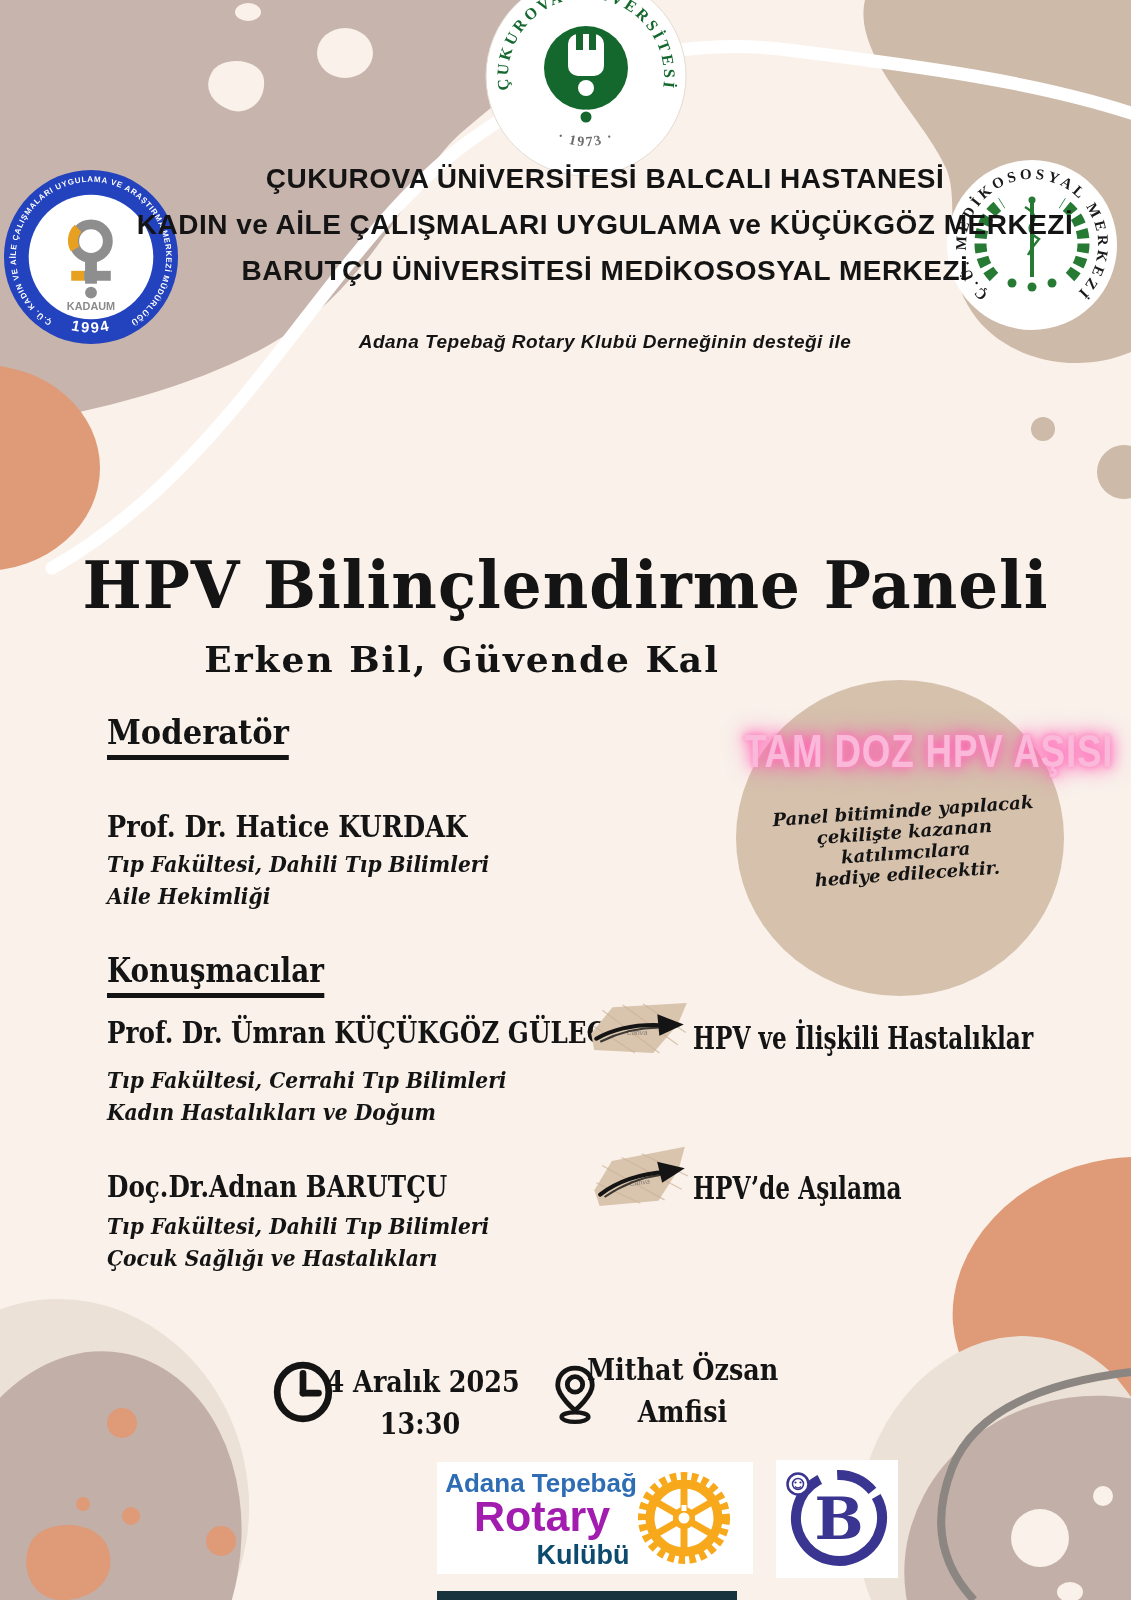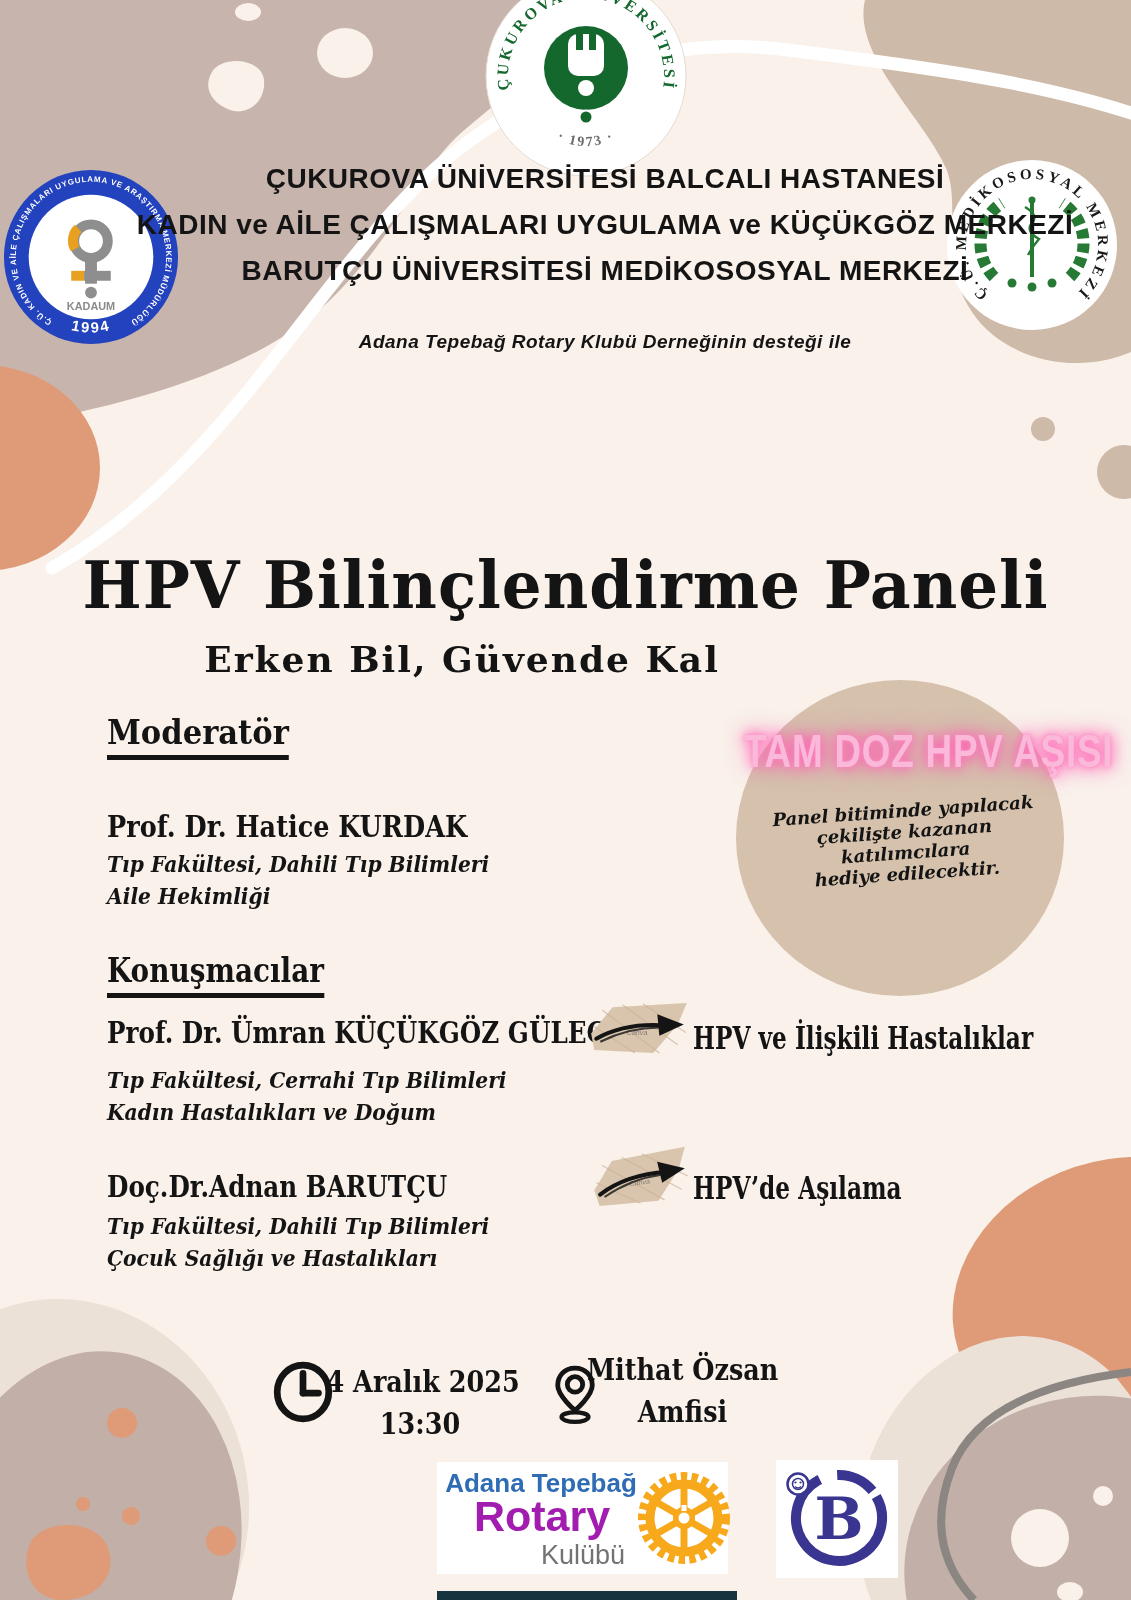--- a/index.html
+++ b/index.html
@@ -172,24 +172,24 @@
   <div class="abs serif ctr nowrap octr" style="left:310px;width:220px;top:1406px;font-size:30px;transform:scaleX(.85)">13:30</div>
 
   <svg class="abs" style="left:551px;top:1355px" width="48" height="78" viewBox="0 0 50 66">
     <path d="M25,6 C14,6 7,14 7,24 C7,35 25,50 25,50 C25,50 43,35 43,24 C43,14 36,6 25,6 Z" fill="none" stroke="#141414" stroke-width="5"></path>
     <circle cx="25" cy="23" r="8" fill="none" stroke="#141414" stroke-width="5"></circle>
     <ellipse cx="25" cy="57" rx="14" ry="5" fill="none" stroke="#141414" stroke-width="4.5"></ellipse>
   </svg>
   <div class="abs serif ctr nowrap octr" style="left:570px;width:225px;top:1352px;font-size:30px;transform:scaleX(.85)">Mithat Özsan</div>
   <div class="abs serif ctr nowrap octr" style="left:570px;width:225px;top:1394px;font-size:30px;transform:scaleX(.85)">Amfisi</div>
 
-  <div class="abs" style="left:437px;top:1462px;width:291px;height:112px;background:#ffffff">
+  <div class="abs" style="left:437px;top:1462px;width:316px;height:112px;background:#ffffff">
     <div class="abs sans ctr nowrap" style="left:2px;top:6px;width:204px;font-size:26px;font-weight:600;color:#2e6cb4">Adana Tepebağ</div>
     <div class="abs sans ctr nowrap" style="left:10px;top:30px;width:190px;font-size:43px;font-weight:800;color:#a21caf">Rotary</div>
-    <div class="abs sans ctr nowrap" style="left:90px;top:78px;width:112px;font-size:27px;font-weight:400;color:#737373">Kulübü</div>
+    <div class="abs sans ctr nowrap" style="left:90px;top:78px;width:112px;font-size:27px;font-weight:700;color:#0c4a6e">Kulübü</div>
     <svg class="abs" style="left:200px;top:9px" width="94" height="94" viewBox="0 0 94 94">
       <circle cx="47" cy="47" r="42" fill="none" stroke="#f7a81b" stroke-width="8" stroke-dasharray="6.5 4.3"></circle>
       <circle cx="47" cy="47" r="34" fill="none" stroke="#f7a81b" stroke-width="9"></circle>
       <g stroke="#f7a81b" stroke-width="7">
         <line x1="53.9" y1="51" x2="73" y2="62"></line>
           <line x1="47" y1="55" x2="47" y2="77"></line>
         <line x1="40.1" y1="51" x2="21" y2="62"></line>
           <line x1="40.1" y1="43" x2="21" y2="32"></line>
         <line x1="47" y1="39" x2="47" y2="17"></line>
           <line x1="53.9" y1="43" x2="73" y2="32"></line>

